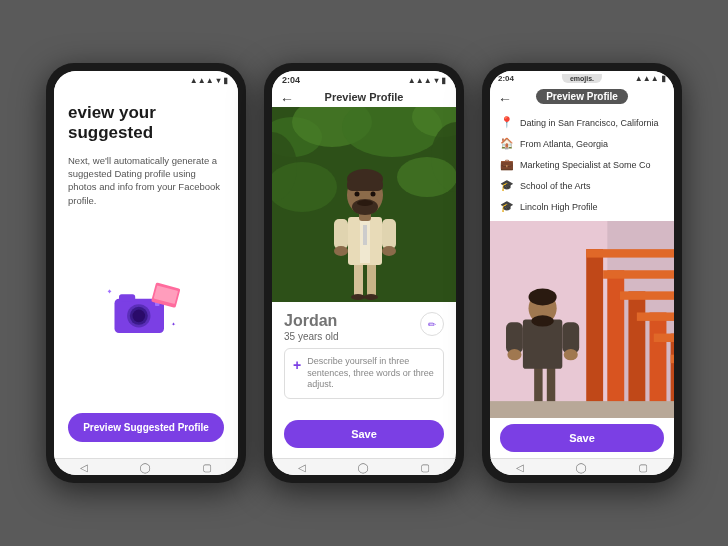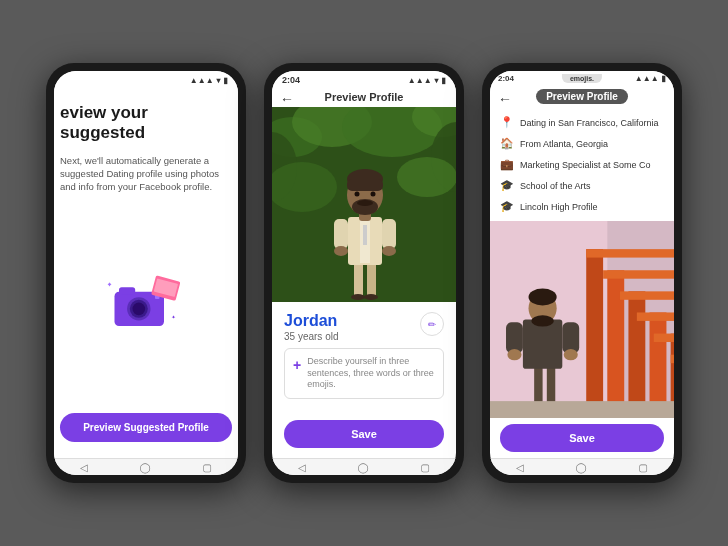--- a/index.html
+++ b/index.html
@@ -48,21 +48,21 @@
       font-size: 8px;
       font-weight: 600;
       color: #333;
       min-height: 16px;
     }
 
     .status-bar .time { font-size: 9px; font-weight: 700; }
     .status-icons { display: flex; gap: 3px; align-items: center; }
 
     
-    .screen1 { background: #fff; flex: 1; padding: 16px 6px; display: flex; flex-direction: column; gap: 10px; overflow: hidden; }
+    .screen1 { background: #fff; flex: 1; padding: 16px 14px; display: flex; flex-direction: column; gap: 10px; overflow: hidden; }
 
     .screen1-title { font-size: 17px; font-weight: 700; color: #1a1a1a; line-height: 1.2; }
 
     .screen1-desc { font-size: 9.5px; color: #555; line-height: 1.4; }
 
     .camera-illustration {
       display: flex;
       justify-content: center;
       align-items: center;
       padding: 10px 0;
@@ -116,21 +116,21 @@
       height: 195px;
       background: linear-gradient(180deg, #2d5a27 0%, #4a7c3f 30%, #6b9c5a 60%, #3d6b35 100%);
       position: relative;
       overflow: hidden;
       flex-shrink: 0;
     }
 
     .profile-info { padding: 10px 12px; flex: 1; display: flex; flex-direction: column; gap: 6px; }
 
     .profile-name-row { display: flex; justify-content: space-between; align-items: flex-start; }
-    .profile-name { font-size: 16px; font-weight: 700; color: #1d4ed8; }
+    .profile-name { font-size: 16px; font-weight: 700; color: #737373; }
     .profile-age { font-size: 10px; color: #666; margin-top: 1px; }
     .edit-btn { width: 24px; height: 24px; border-radius: 50%; border: 1px solid #ddd; display: flex; align-items: center; justify-content: center; cursor: pointer; }
     .edit-btn span { font-size: 10px; color: #7b3fe4; }
 
     .add-bio {
       display: flex;
       align-items: flex-start;
       gap: 6px;
       border: 1px solid #ddd;
       border-radius: 6px;
@@ -353,21 +353,21 @@
             <div class="profile-name">Jordan</div>
             <div class="profile-age">35 years old</div>
           </div>
           <div class="edit-btn">
             <span>✏</span>
           </div>
         </div>
 
         <div class="add-bio">
           <span class="plus">+</span>
-          <span class="bio-text">Describe yourself in three sentences, three words or three emojis.</span>
+          <span class="bio-text">Describe yourself in three sentences, three words or three adjust.</span>
         </div>
 
         <button class="btn-save">Save</button>
       </div>
     </div>
 
     <div class="nav-bottom">
       <span>◁</span>
       <span>◯</span>
       <span>▢</span>

